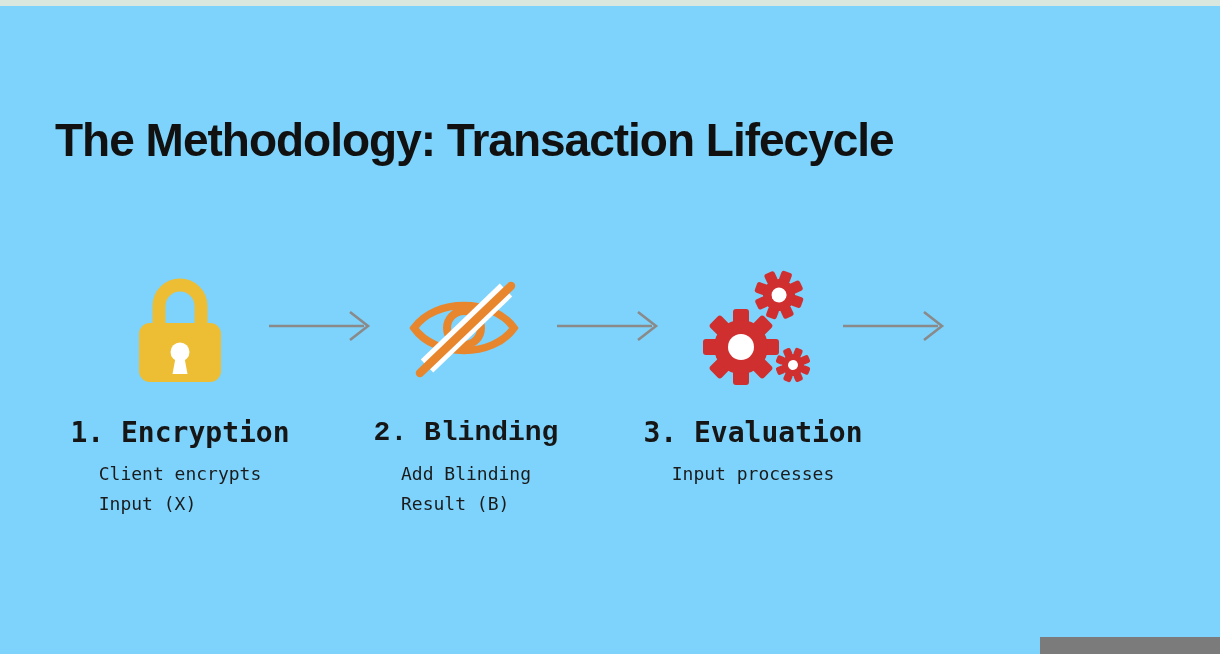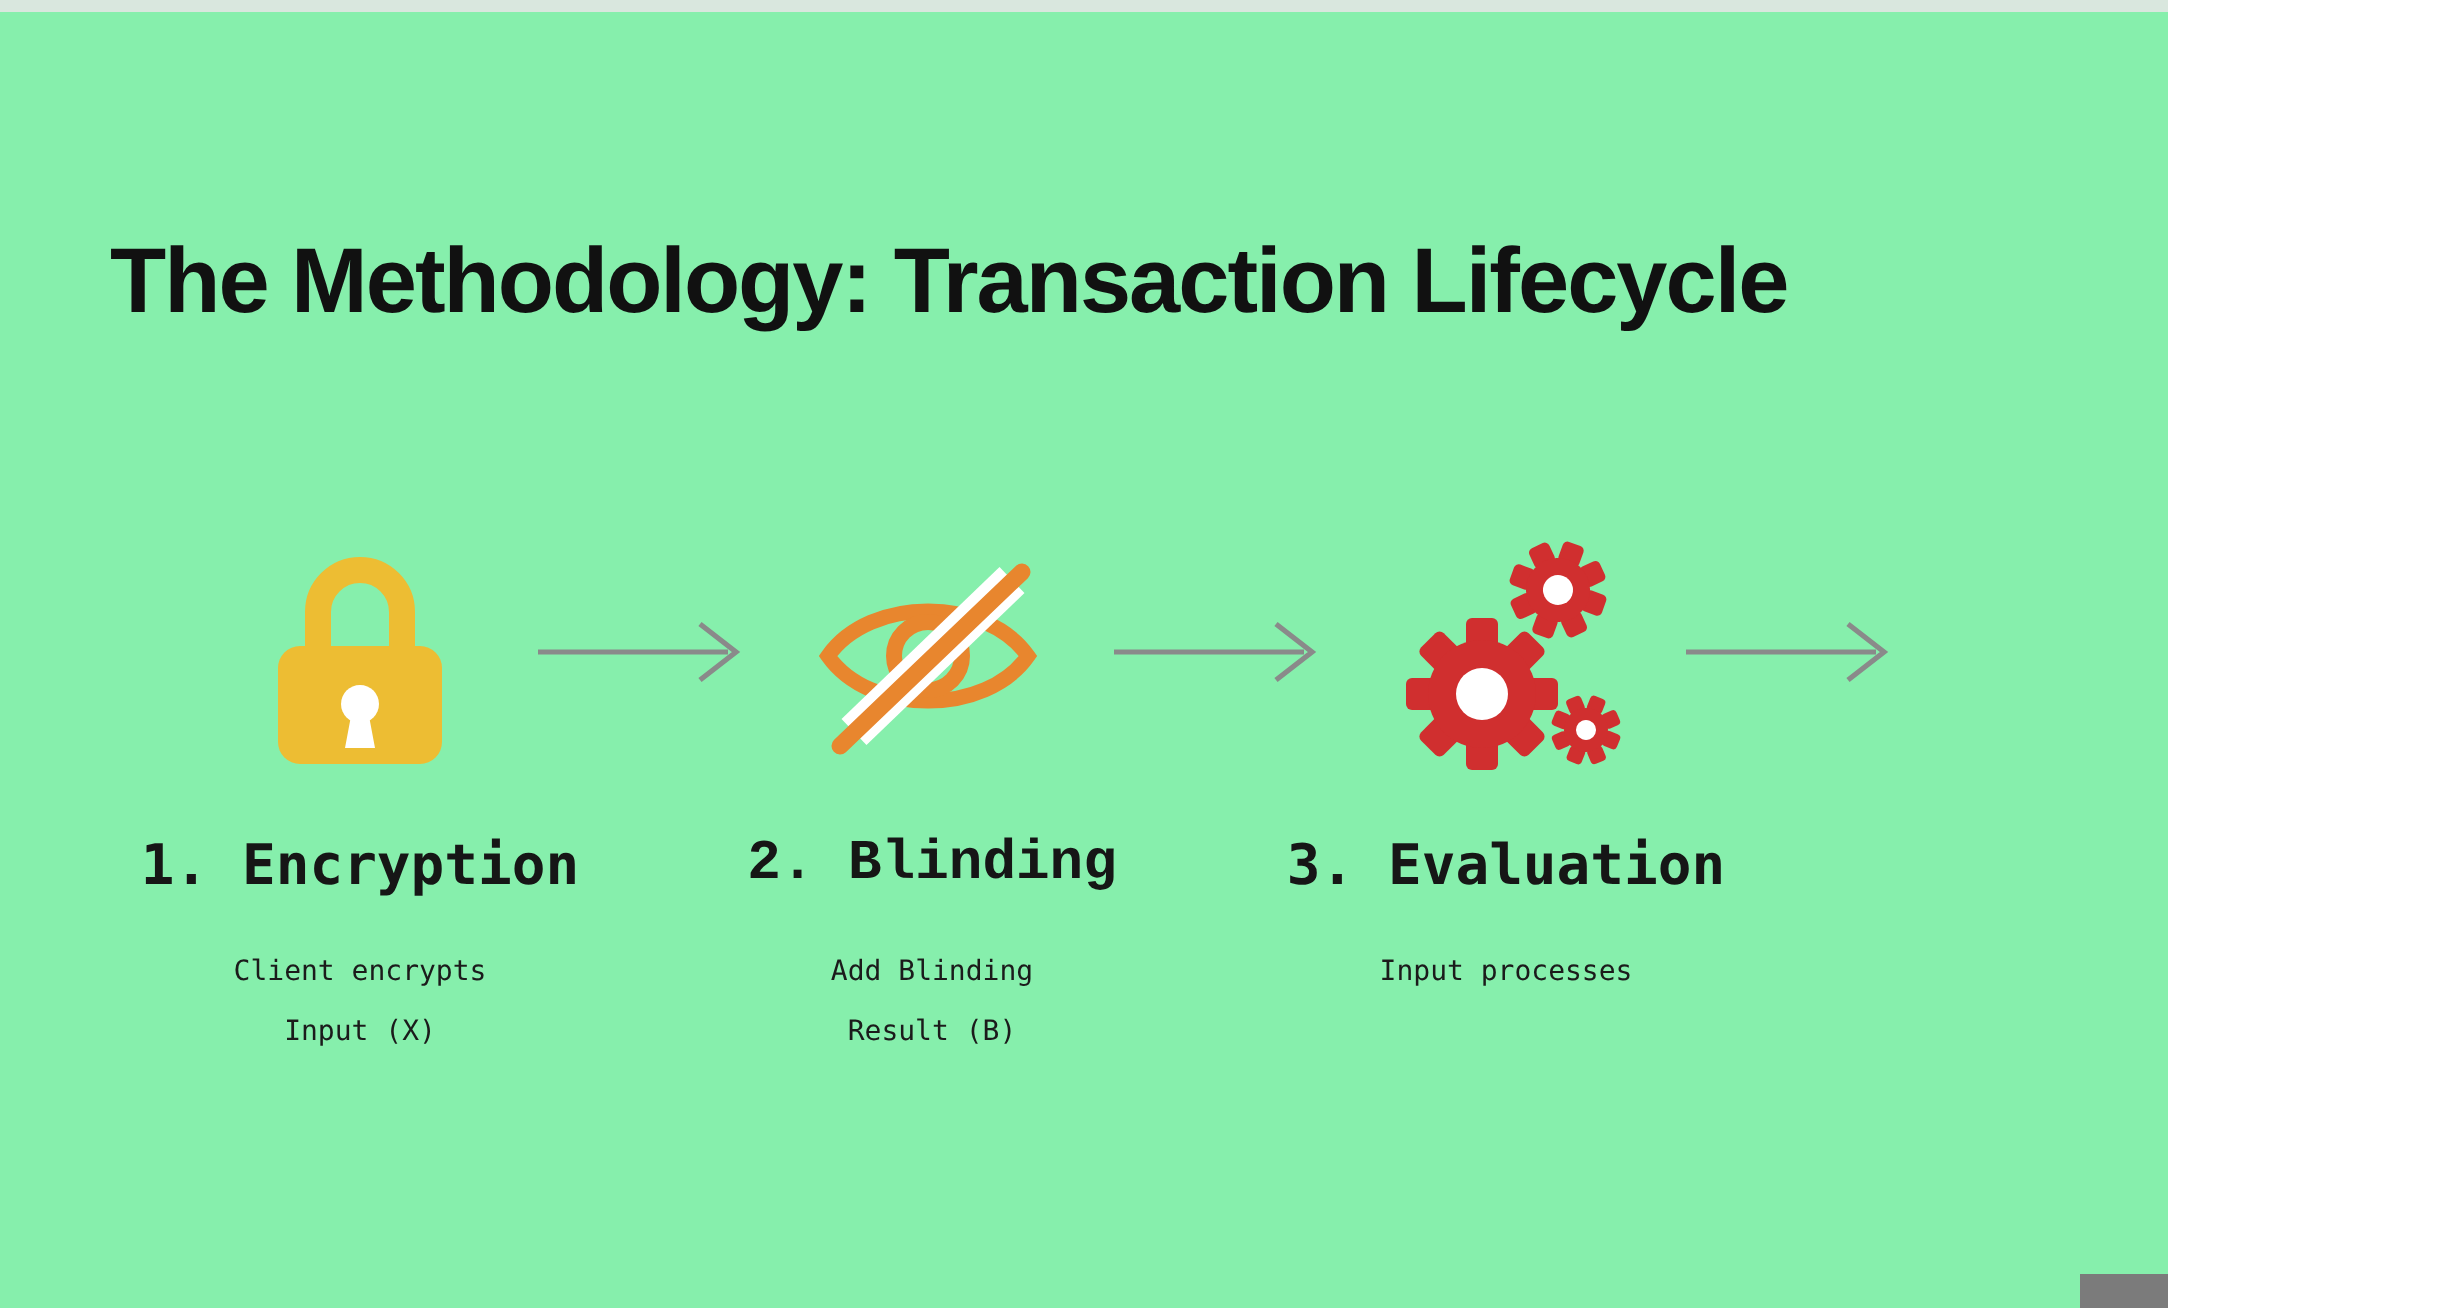--- a/index.html
+++ b/index.html
@@ -1,20 +1,20 @@
 <!DOCTYPE html>
 <html><head>
 <meta charset="utf-8">
 <style>
   html, body { margin: 0; padding: 0; background: #ffffff; }
   .stage {
     position: relative;
-    width: 1084px;
+    width: 1220px;
     height: 654px;
-    background: #86efac;
+    background: #7dd3fc;
     overflow: hidden;
     font-family: "Liberation Sans", sans-serif;
   }
   .top-strip {
     position: absolute;
     left: 0; top: 0;
     width: 1220px; height: 6px;
   }
   .page-title {
     position: absolute;
@@ -25,44 +25,44 @@
     line-height: 1.1;
     white-space: nowrap;
   }
   .step-col {
     position: absolute;
     top: 260px;
     width: 280px;
     display: flex;
     flex-direction: column;
     align-items: center;
-    text-align: center;
+    text-align: left;
   }
   .col-1 { left: 40px; }
   .col-2 { left: 326px; }
   .col-3 { left: 613px; }
   .col-4 { left: 900px; }
   .icon-box {
     height: 130px;
     display: flex;
     align-items: center;
     justify-content: center;
   }
   .step-label {
     margin-top: 26px;
     font-family: "DejaVu Sans Mono", monospace;
     font-size: 28px;
     font-weight: 700;
     line-height: 34px;
     white-space: nowrap;
   }
   .step-desc {
-    margin-top: 22px;
+    margin-top: 9px;
     font-family: "DejaVu Sans Mono", monospace;
-    font-size: 14px;
+    font-size: 18px;
     line-height: 29.5px;
     white-space: nowrap;
   }
   .flow-arrow {
     position: absolute;
     top: 308px;
   }
   .arrow-1 { left: 268px; }
   .arrow-2 { left: 556px; }
   .arrow-3 { left: 842px; }

